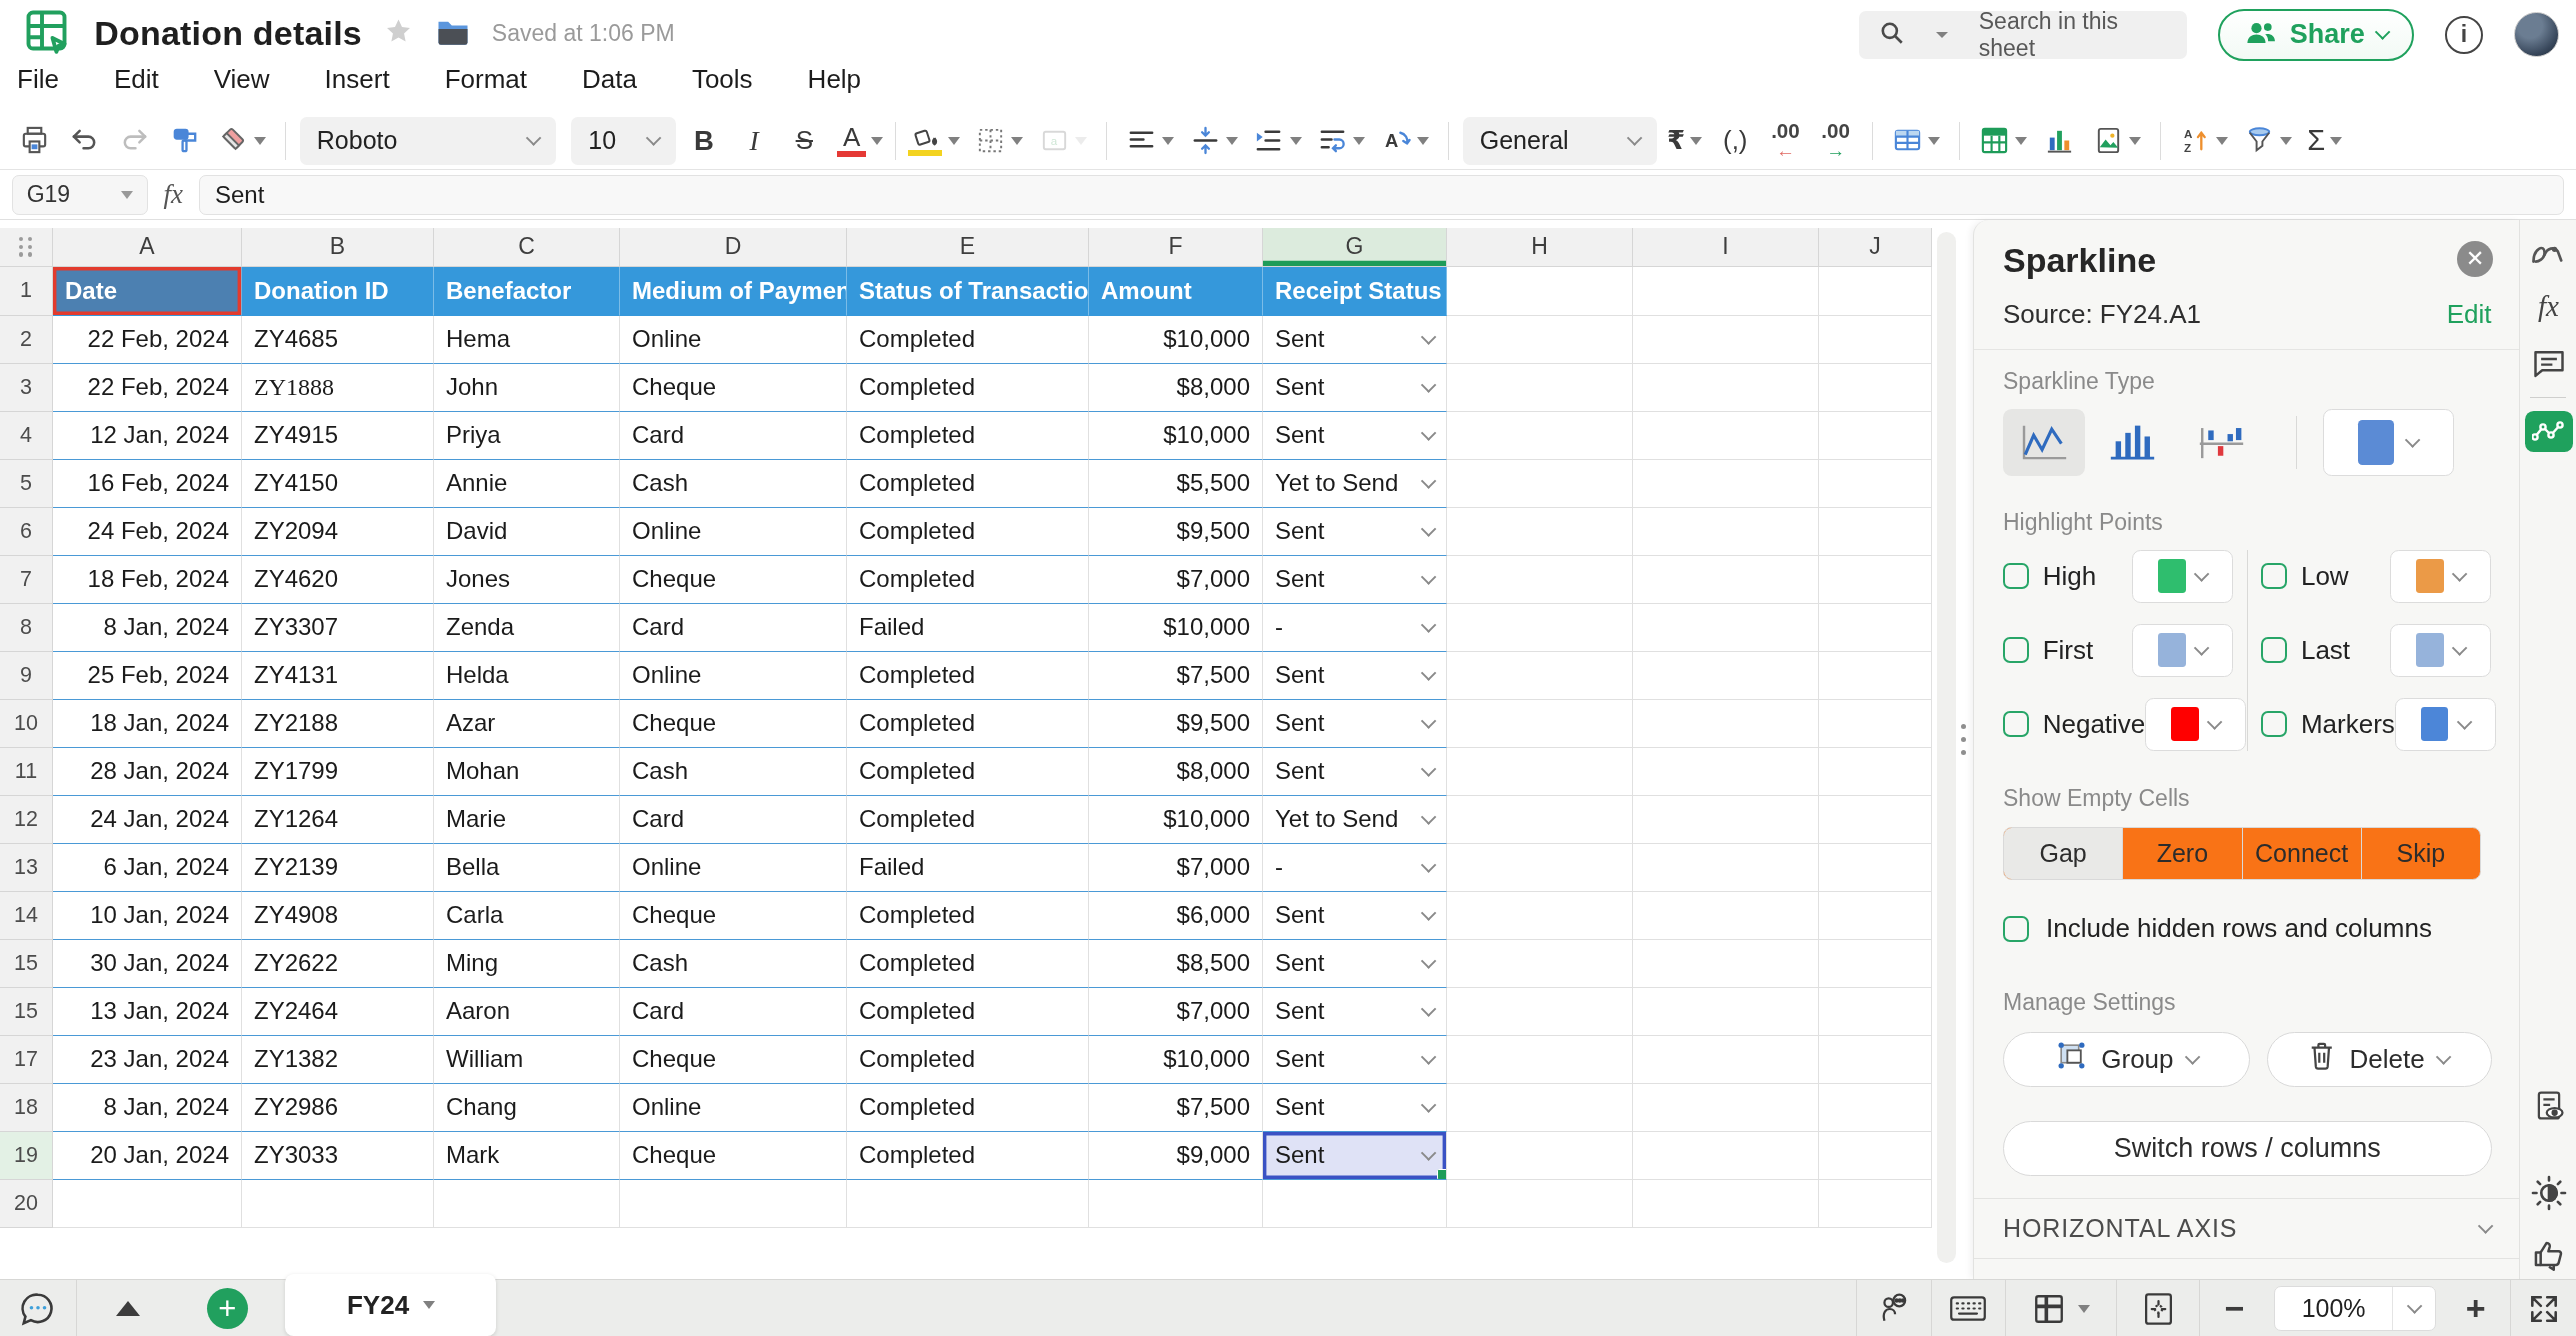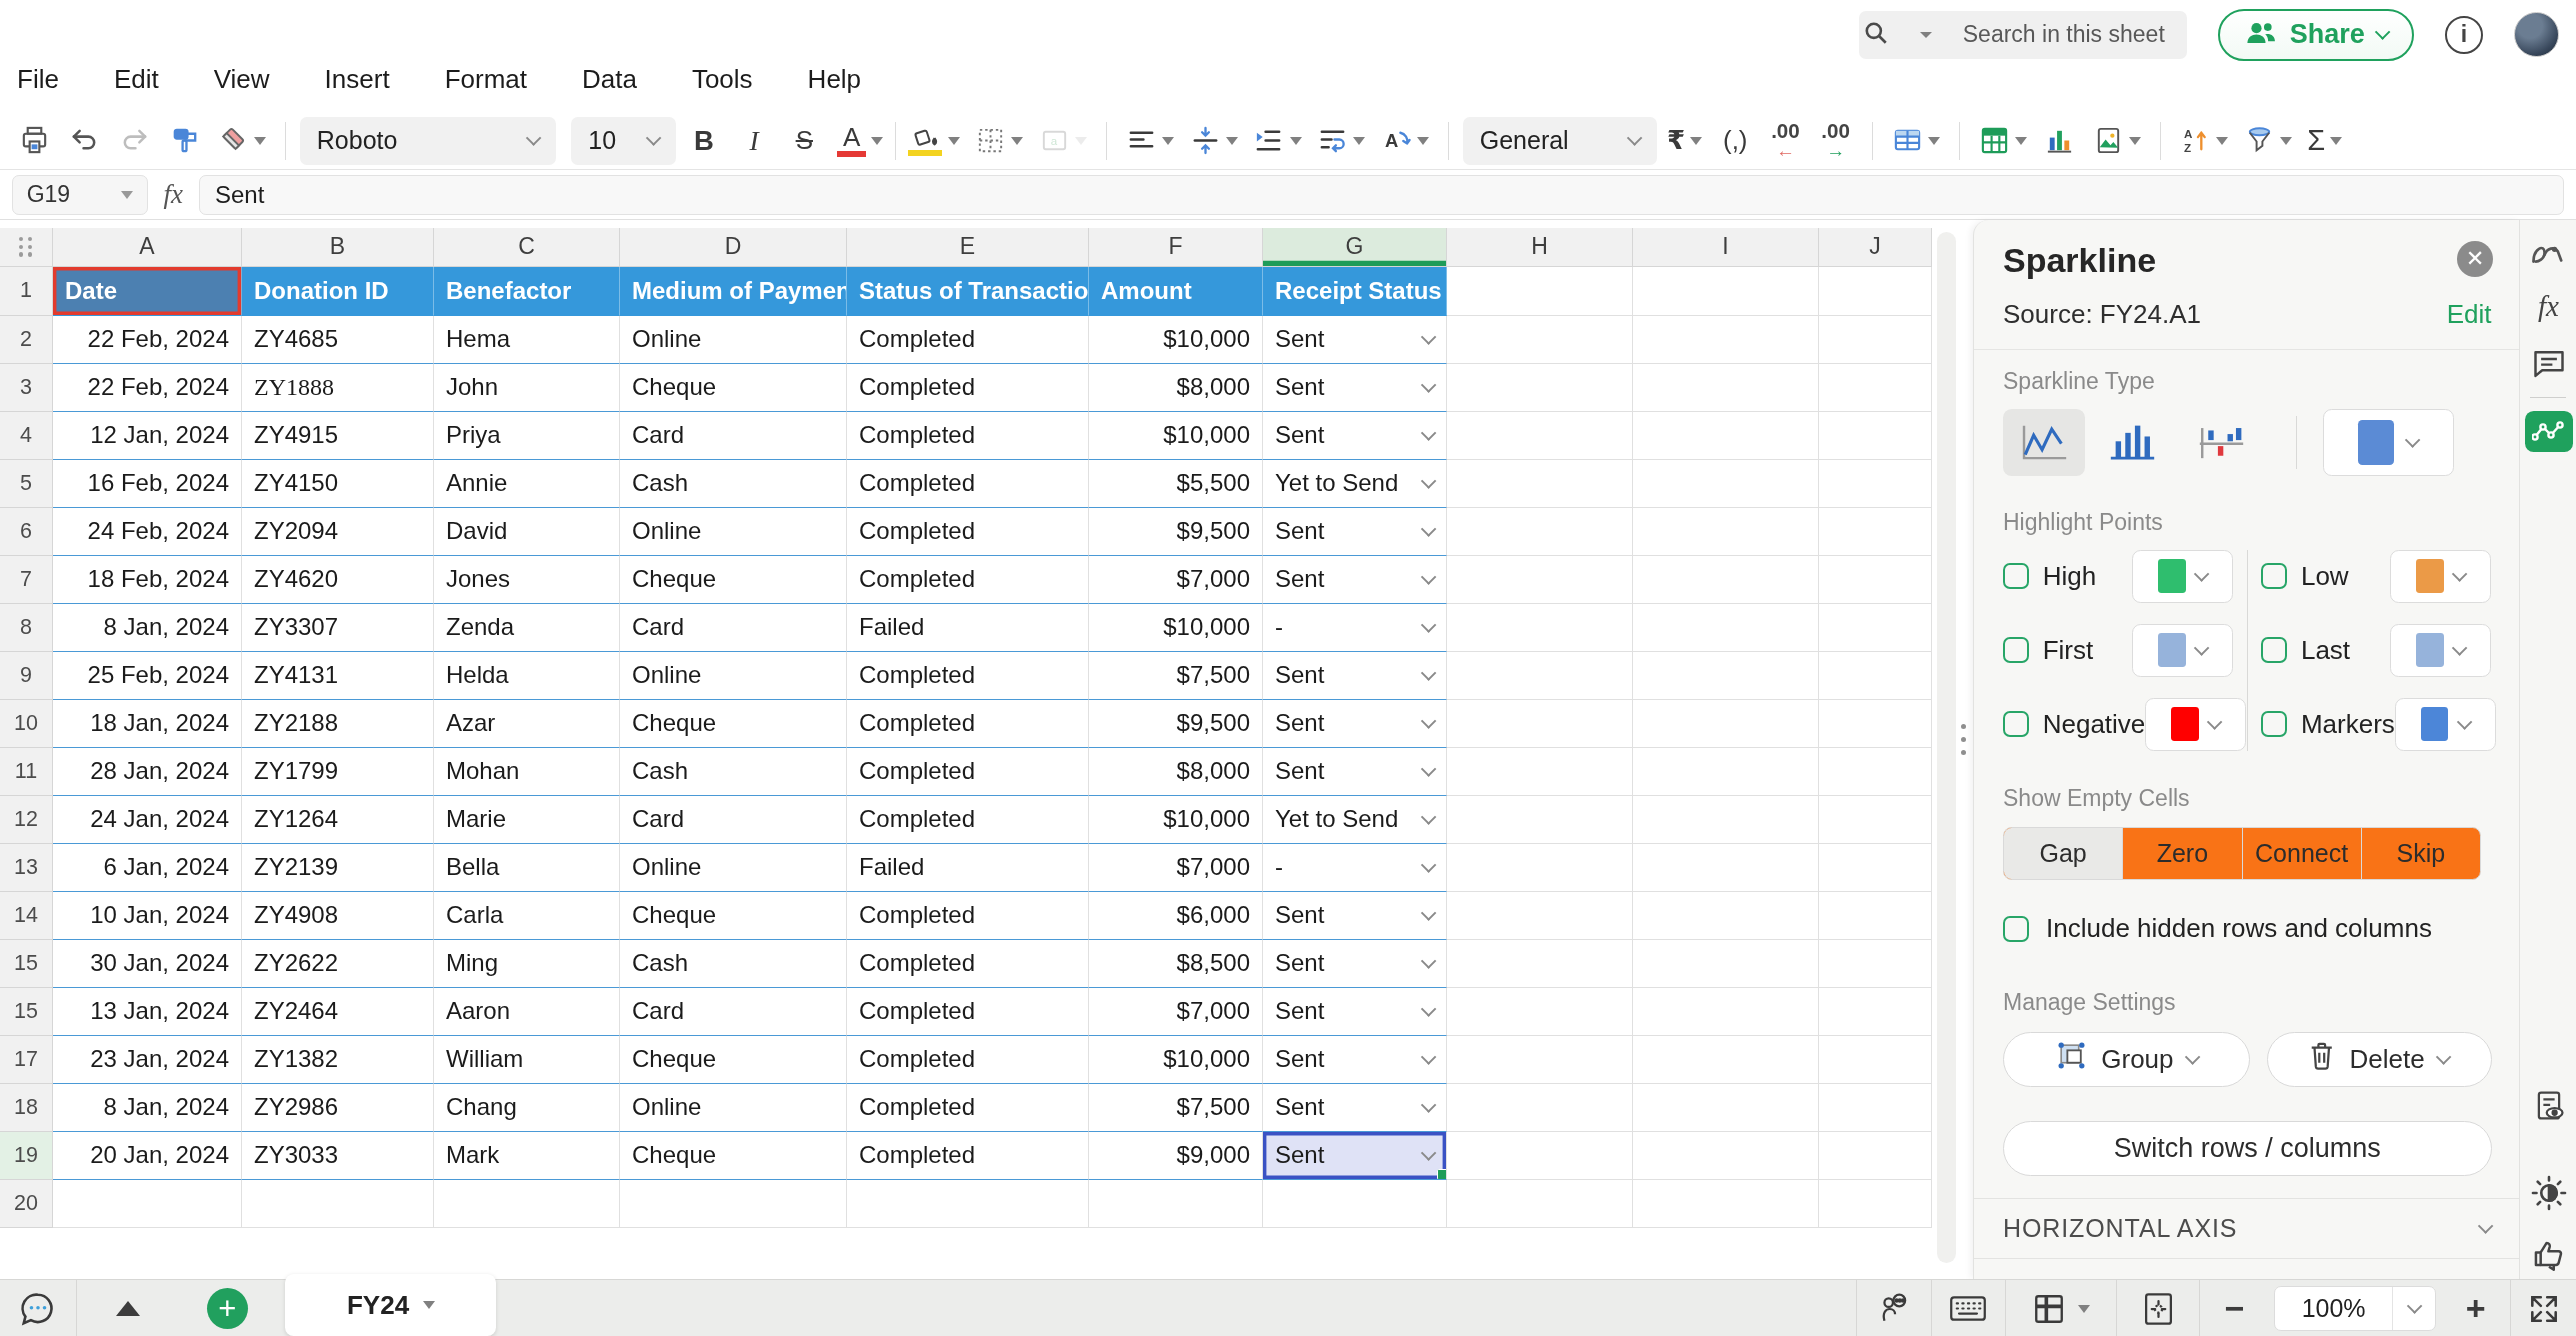--- a/index.html
+++ b/index.html
@@ -8,21 +8,21 @@
   #app { position:relative; width:2576px; height:1337px; background:#fff; }
 
   
   .topbar { position:absolute; top:0; left:0; width:2576px; height:112px; background:#fff; }
   .title-row { position:absolute; top:6.9px; left:24px; display:flex; align-items:center; gap:22.3px; height:53px; }
   .doc-title { font-size:34px; font-weight:bold; color:#1f1f1f; letter-spacing:0.2px; }
   .saved { font-size:23px; color:#9a9a9a; }
   .menubar { position:absolute; left:17px; top:64px; display:flex; gap:55px; }
   .menu-item { font-size:26px; color:#1c1c1c; cursor:default; }
   .top-right { position:absolute; right:17px; top:8.6px; display:flex; align-items:center; gap:31px; }
-  .searchbox { display:flex; align-items:center; gap:31px; width:328px; height:48px; background:#f0f0f0; border-radius:6.9px; padding:0 4px; }
+  .searchbox { display:flex; align-items:center; gap:31px; width:328px; height:48px; background:#f0f0f0; border-radius:6.9px; padding:0 20px; }
   .searchbox .ph { font-size:23px; color:#585858; }
   .share-btn { display:flex; align-items:center; gap:12px; height:52px; padding:0 24px; border:2.1px solid #1FA15D; border-radius:29px; background:linear-gradient(#ffffff,#f2faf5); }
   .share-btn span.lbl { color:#1FA15D; font-size:27px; font-weight:bold; }
   .info-btn { width:38px; height:38px; border:2.1px solid #444; border-radius:50%; display:flex; align-items:center; justify-content:center; font-size:23px; color:#444; font-weight:bold; }
   .avatar { width:45px; height:45px; border-radius:50%; background:radial-gradient(circle at 35% 30%, #6b7d92 0 30%, #37465a 70%, #1d2733); border:0.9px solid #c9c9c9; }
 
   
   .toolbar { position:absolute; top:112px; left:0; width:2576px; height:58px; background:#fff; border-bottom:0.9px solid #e4e4e4; display:flex; align-items:center; padding:0 12px; gap:5.2px; }
   .tb { height:48px; min-width:45px; display:flex; align-items:center; justify-content:center; border-radius:6.9px; gap:5.2px; padding:0 5.2px; }
   .tb svg { display:block; }
@@ -123,20 +123,42 @@
   .zoom-val { flex:1; text-align:center; font-size:25px; color:#222; }
   .zoom-chev { width:43px; height:100%; border-left:0.9px solid #e4e4e4; display:flex; align-items:center; justify-content:center; }
   .pm { font-size:34px; color:#3c3c3c; font-weight:bold; }
 </style>
 </head>
 <body>
 
 <div id="app">
 
   <div class="topbar">
+    <div class="title-row">
+      <span>
+        <svg width="48" height="48" viewBox="0 0 32 32" fill="none" stroke="#21A05E" stroke-width="2.6" stroke-linejoin="round">
+          <rect x="3" y="3" width="24" height="24" rx="3"></rect>
+          <path d="M12 3 V27 M3 12 H27 M3 19.5 H12"></path>
+          <path d="M19 20 l8 4 -4 1.2 -1.4 4 z" fill="#fff"></path>
+        </svg>
+      </span>
+      <span class="doc-title">Donation details</span>
+      <span>
+        <svg width="29" height="29" viewBox="0 0 24 24" fill="#cfcfcf">
+            <path d="M12 2l2.9 6.2 6.6.8-4.9 4.6 1.3 6.6L12 16.9 6.1 20.2l1.3-6.6L2.5 9l6.6-.8z"></path>
+          </svg>
+      </span>
+      <span>
+        <svg width="34" height="29" viewBox="0 0 28 24">
+            <path d="M2 4 h8 l3 3 h13 v14 a2 2 0 0 1 -2 2 H4 a2 2 0 0 1 -2 -2 z" fill="#5b96dd"></path>
+            <path d="M2 10 h24 v11 a2 2 0 0 1 -2 2 H4 a2 2 0 0 1 -2 -2 z" fill="#4b4f55"></path>
+          </svg>
+      </span>
+      <span class="saved">Saved at 1:06 PM</span>
+    </div>
     <div class="menubar" id="menubar">
         <div class="menu-item">File</div>
         <div class="menu-item">Edit</div>
         <div class="menu-item">View</div>
         <div class="menu-item">Insert</div>
         <div class="menu-item">Format</div>
         <div class="menu-item">Data</div>
         <div class="menu-item">Tools</div>
         <div class="menu-item">Help</div>
       </div>

